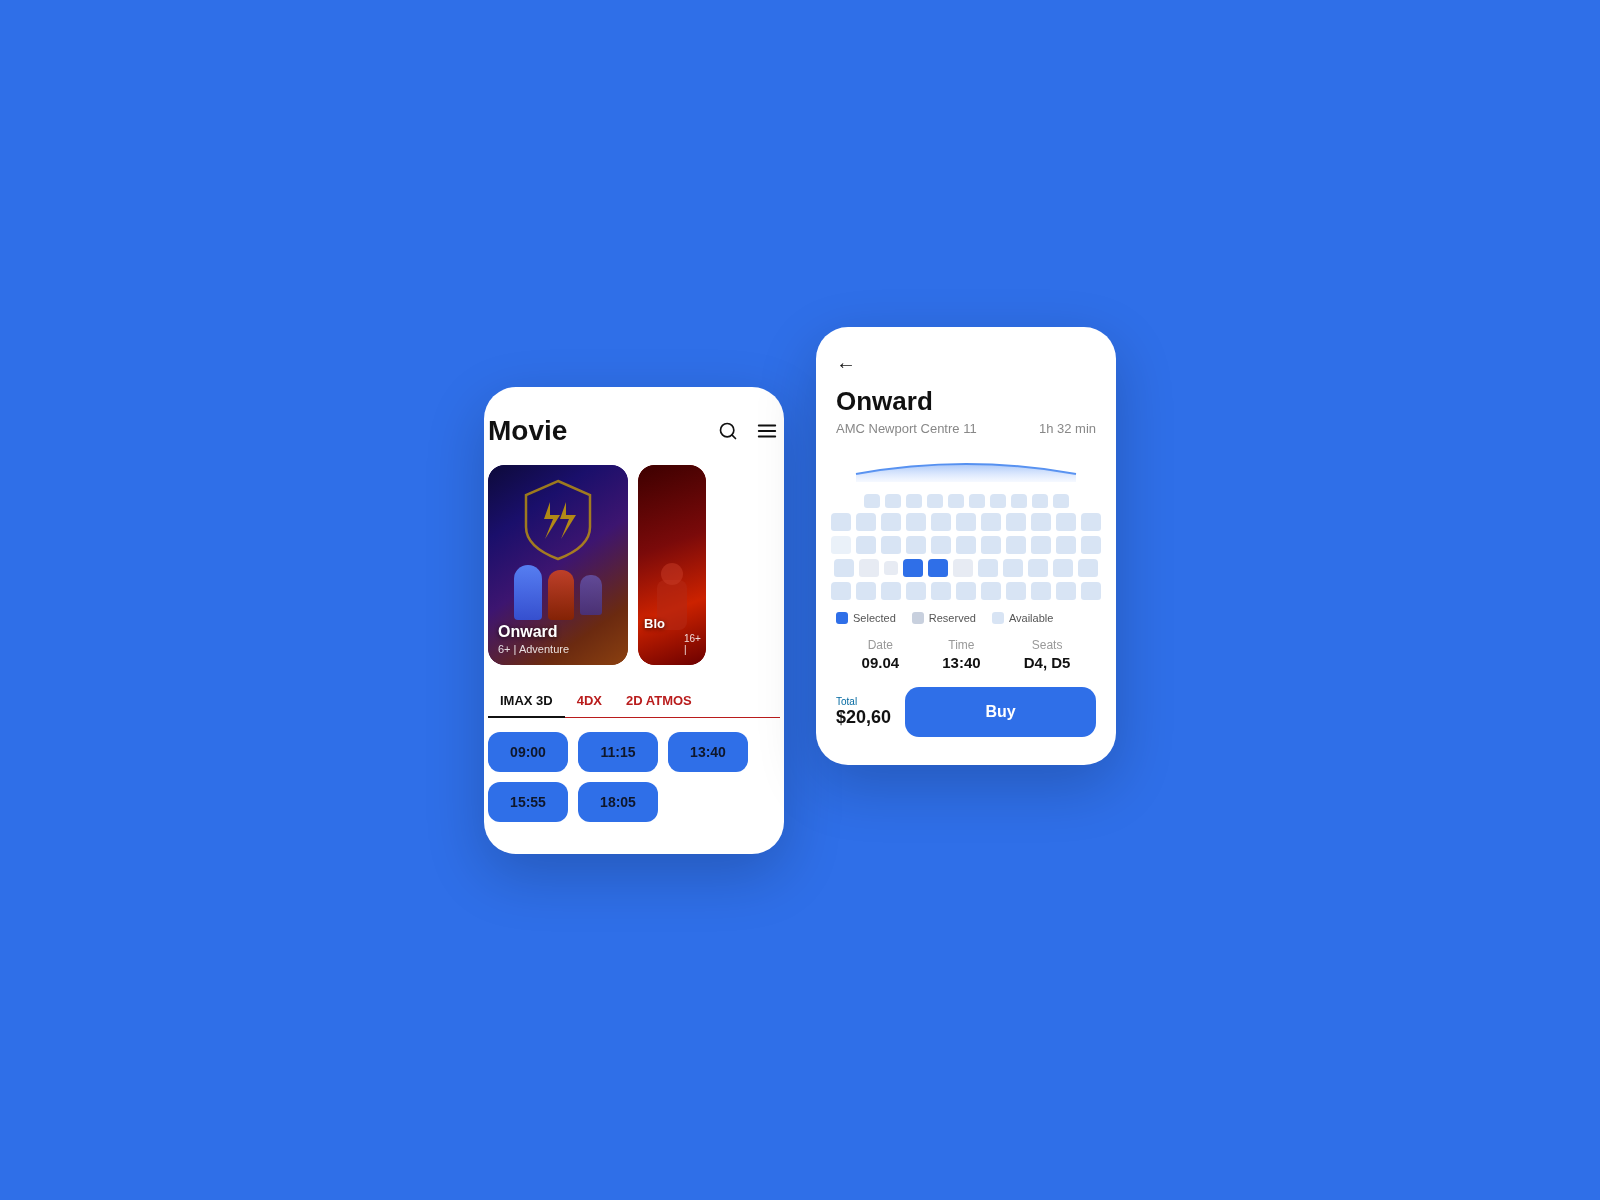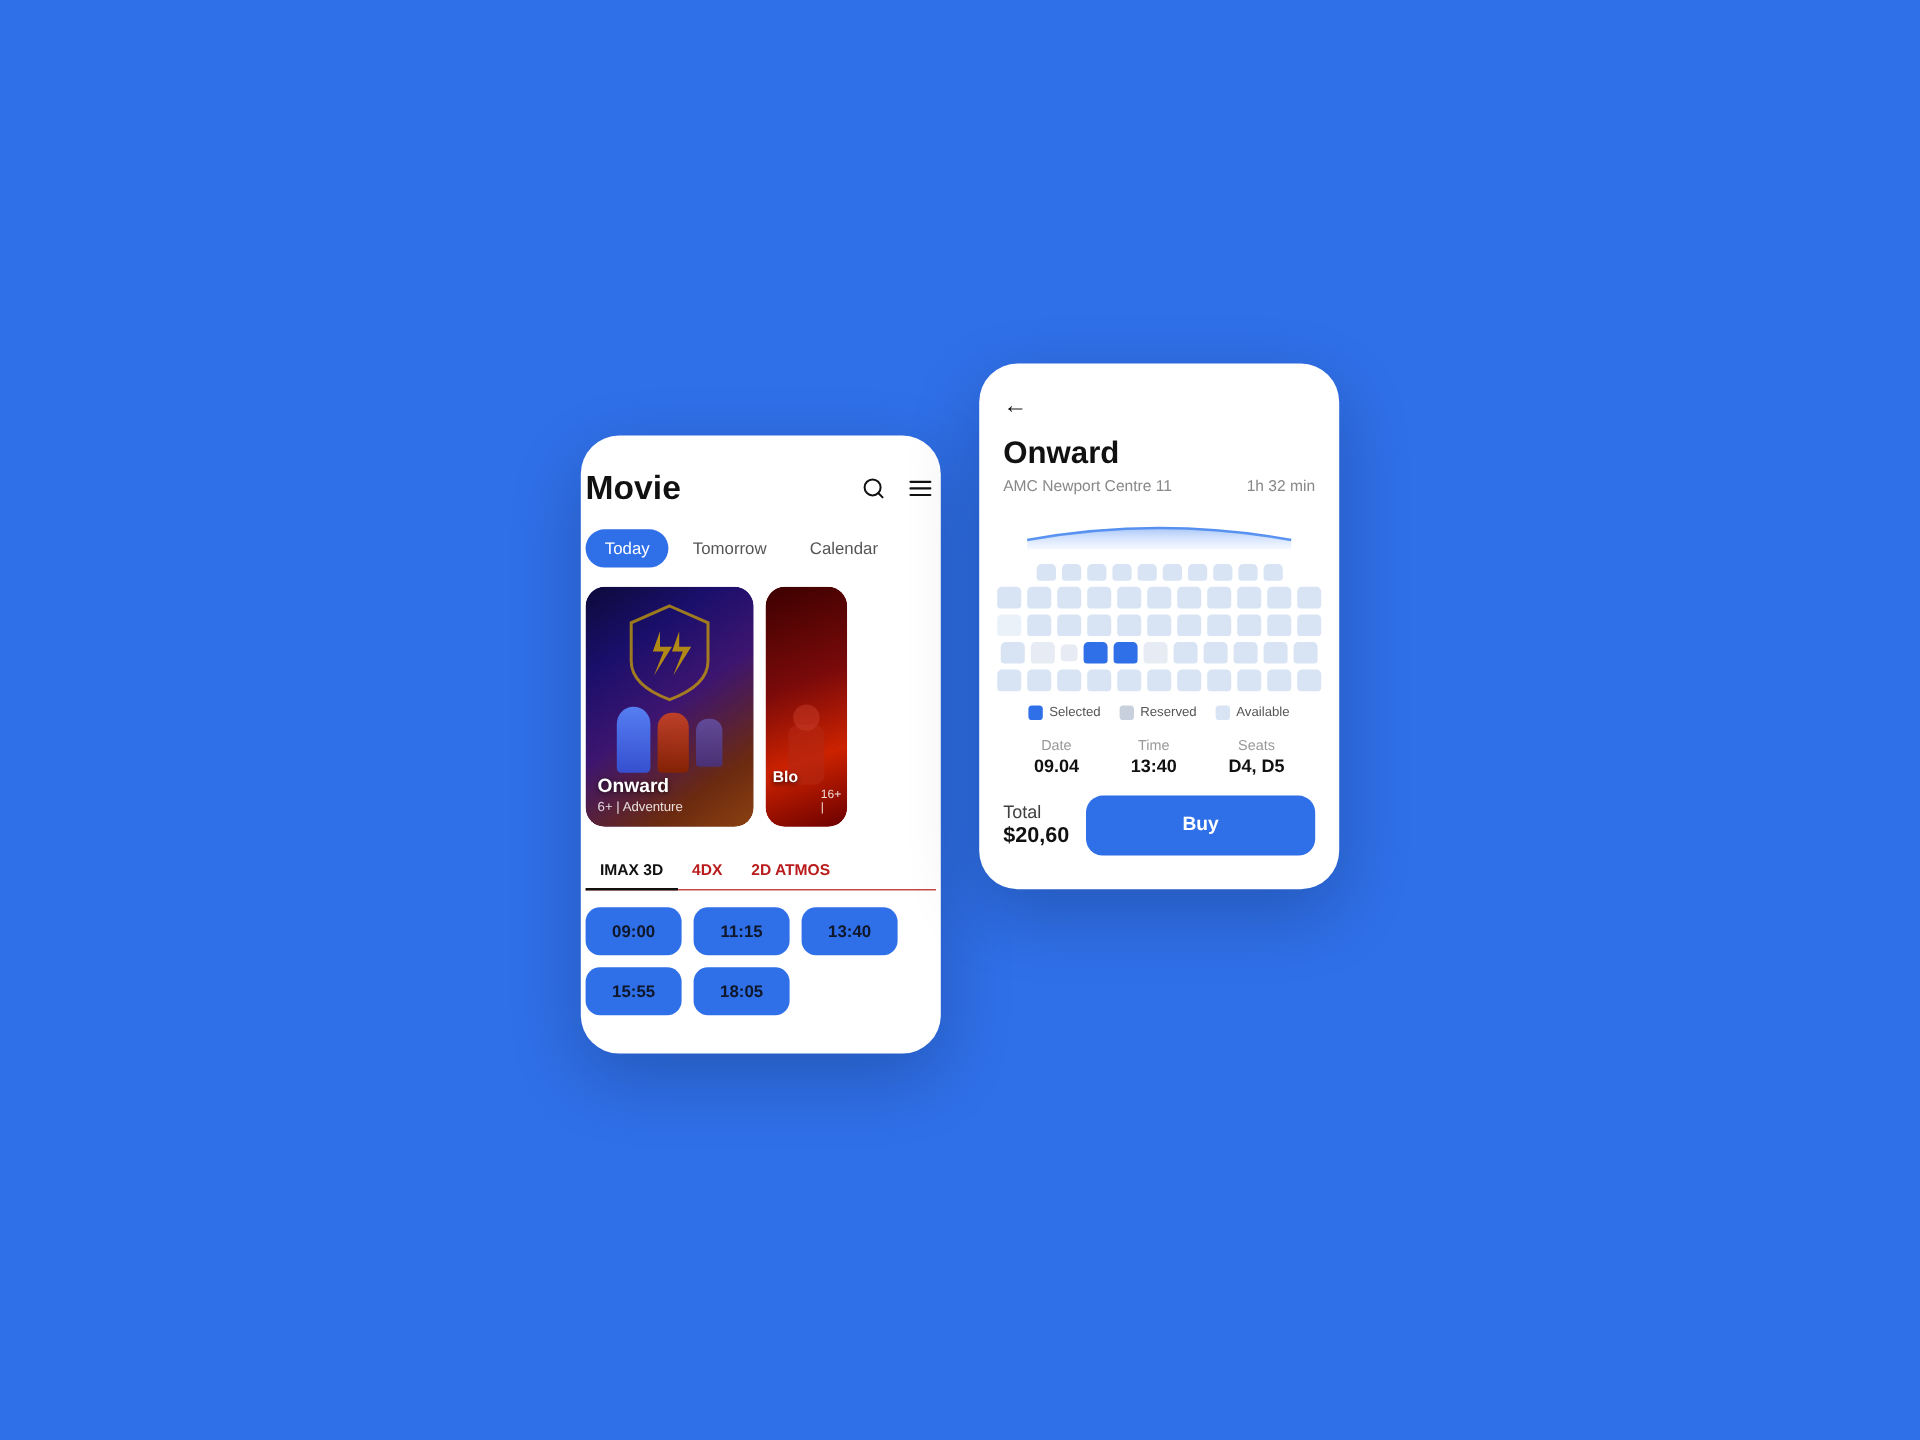--- a/index.html
+++ b/index.html
@@ -258,21 +258,20 @@
     }
     .seat.small {
       width: 16px;
       height: 14px;
     }
 
     
     .legend {
       display: flex;
       gap: 16px;
-      justify-content: center;
       margin-bottom: 14px;
     }
     .legend-item {
       display: flex;
       align-items: center;
       gap: 5px;
       font-size: 11px;
       color: #555;
     }
     .legend-dot {
@@ -310,22 +309,22 @@
       display: flex;
       align-items: center;
       justify-content: space-between;
       gap: 14px;
       margin-top: 8px;
     }
     .total-section {
       flex-shrink: 0;
     }
     .total-label {
-      font-size: 15px;
-      color: #404040;
+      font-size: 10px;
+      color: #0369a1;
     }
     .total-price {
       font-size: 18px;
       font-weight: 700;
       color: #111;
     }
     .buy-btn {
       flex: 1;
       background: #2F6FE8;
       color: #fff;
@@ -357,25 +356,20 @@
         <button class="icon-btn">
           <svg width="22" height="22" viewBox="0 0 24 24" fill="none" stroke="currentColor" stroke-width="2" stroke-linecap="round">
             <line x1="3" y1="6" x2="21" y2="6"></line>
               <line x1="3" y1="12" x2="21" y2="12"></line>
               <line x1="3" y1="18" x2="21" y2="18"></line>
           </svg>
         </button>
       </div>
     </div>
 
-    <div class="tab-bar">
-      <button class="tab active">Today</button>
-      <button class="tab inactive">Tomorrow</button>
-      <button class="tab inactive">Calendar</button>
-    </div>
 
     <div class="movies-row">
 
       <div class="movie-card">
         <div class="card-onward" style="width:100%;height:100%;border-radius:16px;position:relative;overflow:hidden;">
 
           <div style="position:absolute;top:0;left:0;right:0;bottom:0;background:linear-gradient(145deg,#0d0a3a 0%,#1a0f6b 25%,#3d1570 50%,#6b2a10 80%,#8b4010 100%);"></div>
 
           <div style="position:absolute;top:12px;left:50%;transform:translateX(-50%);width:72px;height:85px;">
             <svg viewBox="0 0 72 85" width="72" height="85">

